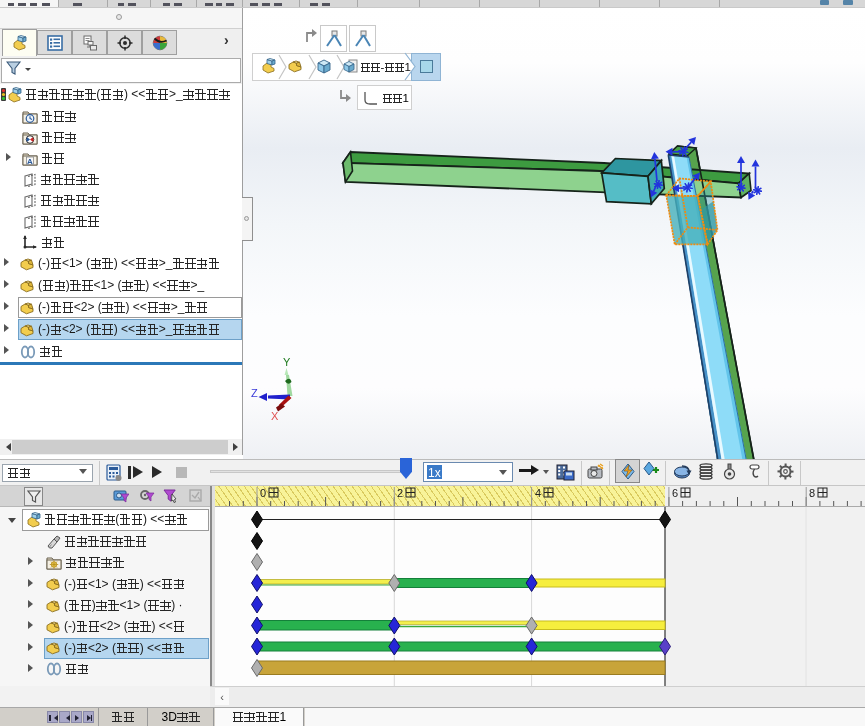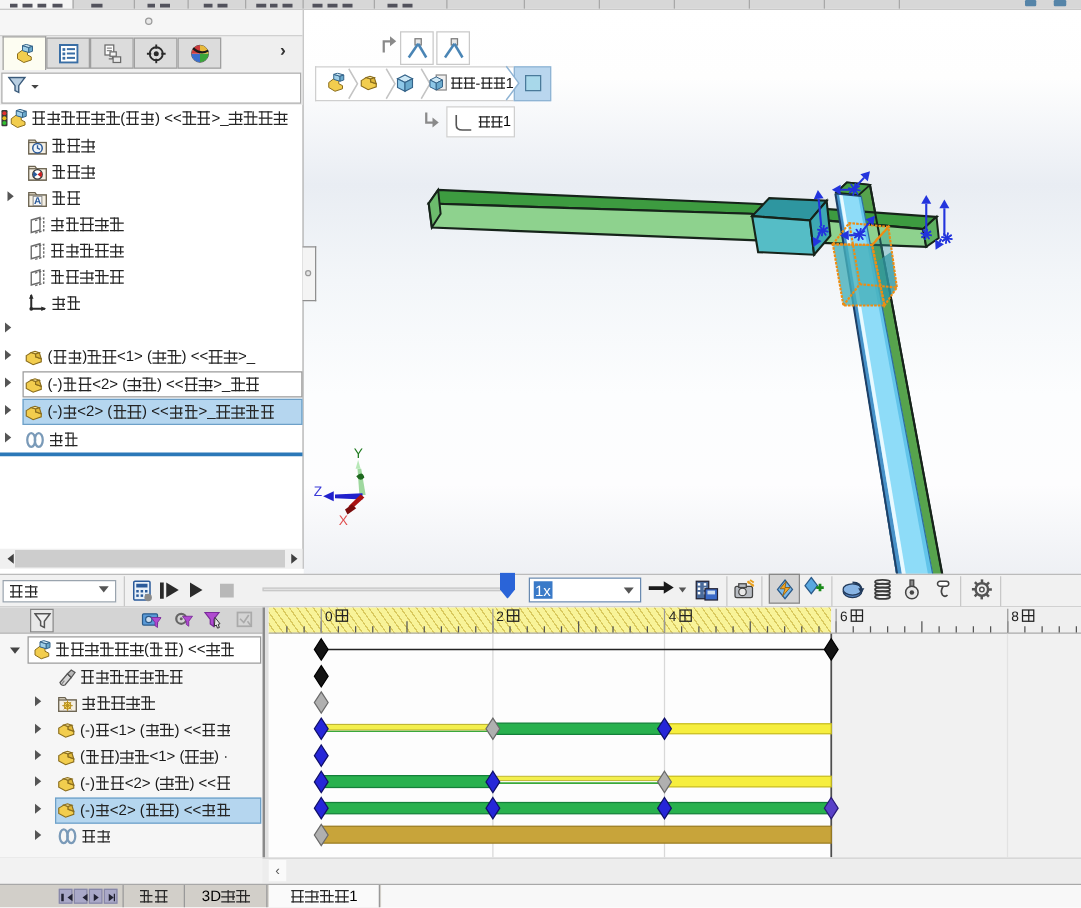--- a/index.html
+++ b/index.html
@@ -211,20 +211,25 @@
         <path d="M3 1 L3 12 L14 12" stroke="#2a2a2a" stroke-width="1.6" fill="none"></path>
         <path d="M3 0 L1.2 4 L4.8 4 Z" fill="#2a2a2a"></path>
         <path d="M15 12 L11 10.2 L11 13.8 Z" fill="#2a2a2a"></path>
         <circle cx="3" cy="12" r="1.5" fill="#2a2a2a"></circle>
       </svg>
       <span style="width:3px;flex:0 0 3px"></span>
       <i class="zb"></i>
       <i class="zc"></i>
     </div>
 <div class="ab" style="left:4px;top:258px;width:0;height:0;border:4.5px solid transparent;border-left:5.5px solid #555"></div>
+<div class="row" style="left:0px;top:253px;width:243px;overflow:hidden"><span style="width:20px;flex:0 0 20px"></span><svg width="15" height="16" viewBox="0 0 15 16" style="">
+        <path d="M1 6.5 L5 4 L8.5 5.2 L8.5 7.5 L13 9 L13 11.5 L6.5 13.8 L1 10.8 Z" fill="#f2cd4e" stroke="#8a6d1d" stroke-width=".9"></path>
+        <path d="M5 4 L8 3 L11.5 4.2 L8.5 5.2 Z" fill="#f8e49a" stroke="#8a6d1d" stroke-width=".9"></path>
+        <path d="M8.5 5.2 L11.5 4.2 L13 9 L8.5 7.5 Z" fill="#e0b83a" stroke="#8a6d1d" stroke-width=".9"></path>
+      </svg><span style="width:3px;flex:0 0 3px"></span>(-) <i class="z"></i>&lt;1&gt; (<i class="zb"></i><i class="zc"></i>) &lt;&lt;<i class="z"></i><i class="zb"></i>&gt;_<i class="zc"></i><i class="z"></i><i class="zb"></i><i class="zc"></i></div>
 <div class="ab" style="left:4px;top:280px;width:0;height:0;border:4.5px solid transparent;border-left:5.5px solid #555"></div>
 <div class="row" style="left:0px;top:275px;width:243px;overflow:hidden"><span style="width:20px;flex:0 0 20px"></span><svg width="15" height="16" viewBox="0 0 15 16" style="">
         <path d="M1 6.5 L5 4 L8.5 5.2 L8.5 7.5 L13 9 L13 11.5 L6.5 13.8 L1 10.8 Z" fill="#f2cd4e" stroke="#8a6d1d" stroke-width=".9"></path>
         <path d="M5 4 L8 3 L11.5 4.2 L8.5 5.2 Z" fill="#f8e49a" stroke="#8a6d1d" stroke-width=".9"></path>
         <path d="M8.5 5.2 L11.5 4.2 L13 9 L8.5 7.5 Z" fill="#e0b83a" stroke="#8a6d1d" stroke-width=".9"></path>
       </svg><span style="width:3px;flex:0 0 3px"></span>(<i class="z"></i><i class="zb"></i>) <i class="zc"></i><i class="z"></i>&lt;1&gt; (<i class="zb"></i><i class="zc"></i>) &lt;&lt;<i class="z"></i><i class="zb"></i>&gt;_</div>
 <div class="ab" style="left:4px;top:302px;width:0;height:0;border:4.5px solid transparent;border-left:5.5px solid #555"></div>
 <div class="row" style="left:0px;top:297px;width:243px;overflow:hidden"><span style="width:20px;flex:0 0 20px"></span><svg width="15" height="16" viewBox="0 0 15 16" style="">
         <path d="M1 6.5 L5 4 L8.5 5.2 L8.5 7.5 L13 9 L13 11.5 L6.5 13.8 L1 10.8 Z" fill="#f2cd4e" stroke="#8a6d1d" stroke-width=".9"></path>
         <path d="M5 4 L8 3 L11.5 4.2 L8.5 5.2 Z" fill="#f8e49a" stroke="#8a6d1d" stroke-width=".9"></path>

